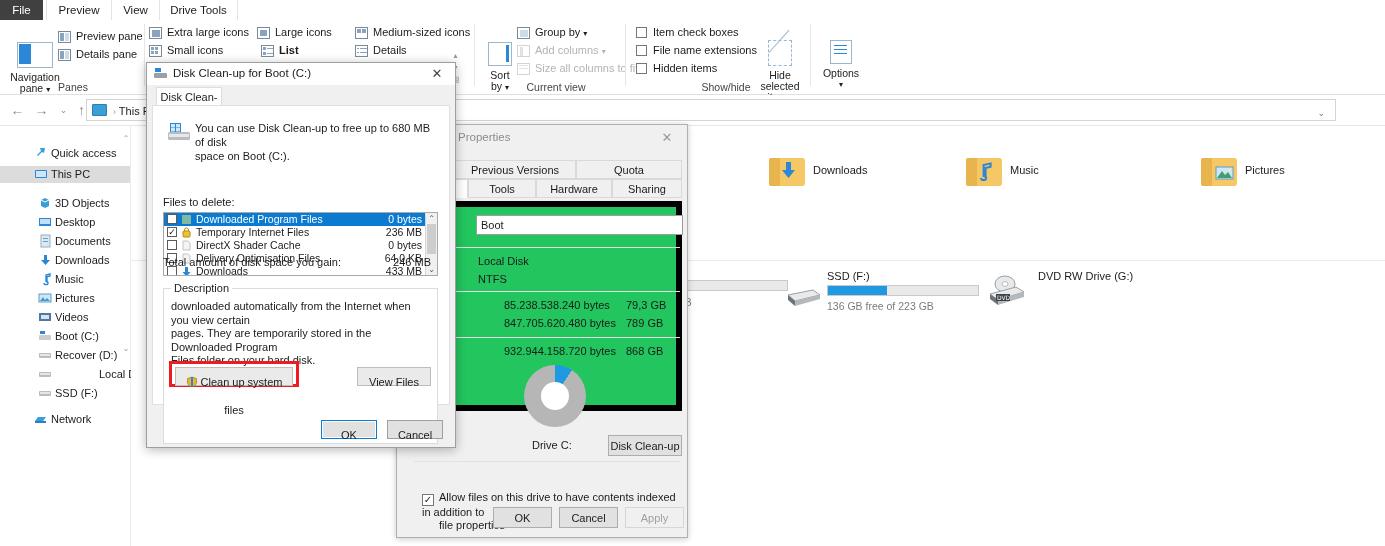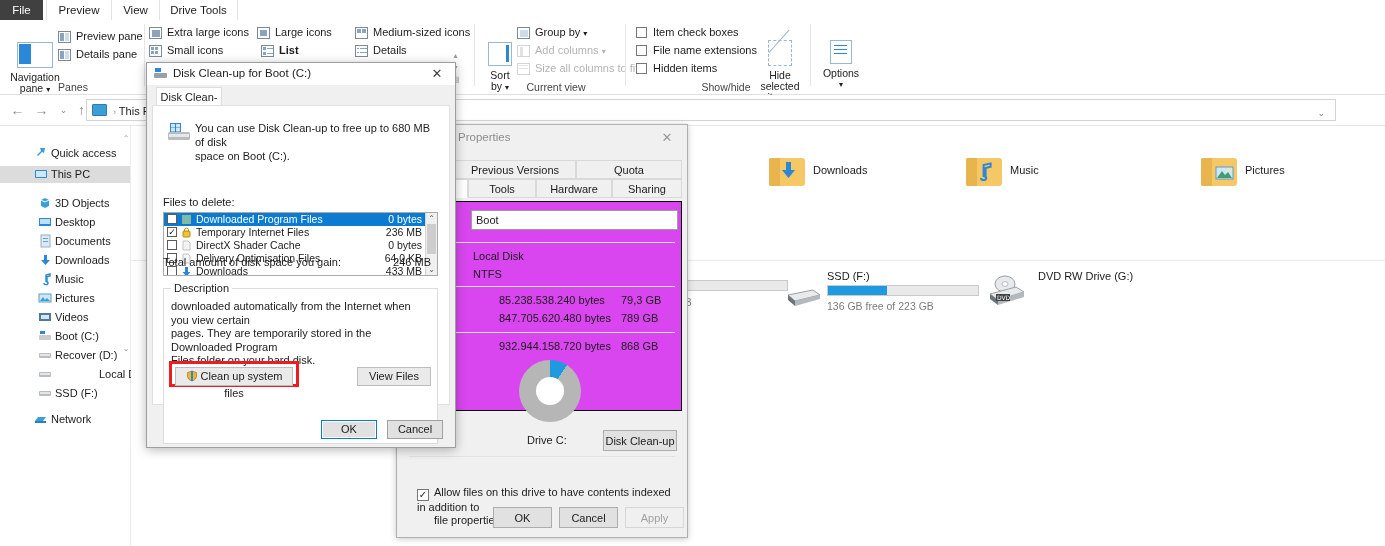--- a/index.html
+++ b/index.html
@@ -74,21 +74,21 @@
   .folder .fshape{position:absolute;left:0;top:0;width:36px;height:30px;}
 
   
   #propdlg{position:absolute;left:396px;top:124px;width:290px;height:412px;background:#f0f0f0;border:1px solid #b0b0b0;box-shadow:0 1px 6px rgba(0,0,0,.22);}
   #propdlg .ptitle{position:absolute;left:0;top:0;width:290px;height:26px;background:#f0f0f0;}
   #propdlg .ptitletxt{position:absolute;left:54px;top:6px;font-size:11.5px;color:#8c8c8c;}
   #propdlg .pclose{position:absolute;right:6px;top:4px;width:28px;height:18px;text-align:center;line-height:18px;font-size:13px;color:#9a9a9a;}
   .ptabrow{position:absolute;height:19px;}
   .ptab{position:absolute;height:19px;line-height:19px;text-align:center;font-size:11px;color:#1b1b1b;background:#f0f0f0;border:1px solid #d9d9d9;box-sizing:border-box;}
   .ptab.active{background:#fff;border-bottom-color:#fff;}
-  .ppanel{position:absolute;left:5px;top:76px;width:280px;height:210px;background:#d946ef;border:1px solid #000000;box-sizing:border-box;}
+  .ppanel{position:absolute;left:5px;top:76px;width:280px;height:210px;background:#22c55e;border:6px solid #000000;box-sizing:border-box;}
   .pfield{position:absolute;height:20px;border:1px solid #9d9d9d;background:#fff;box-sizing:border-box;font-size:11px;line-height:18px;padding-left:4px;color:#1b1b1b;}
   .plabel{position:absolute;font-size:11px;color:#1b1b1b;white-space:nowrap;}
   .pval{position:absolute;font-size:11px;color:#1b1b1b;white-space:nowrap;}
   .phr{position:absolute;height:1px;background:#e2e2e2;}
   .pbtn{position:absolute;height:21px;line-height:21px;text-align:center;font-size:11px;background:#e1e1e1;border:1px solid #adadad;box-sizing:border-box;color:#1b1b1b;}
   .pbtn.disabled{color:#a0a0a0;background:#f0f0f0;border-color:#d6d6d6;}
   .pcbrow{position:absolute;font-size:11px;color:#1b1b1b;line-height:13px;}
   .pcb{display:inline-block;width:12px;height:12px;border:1px solid #767676;background:#fff;vertical-align:-2px;margin-right:5px;box-sizing:border-box;text-align:center;line-height:10px;font-size:10px;color:#1b1b1b;}
 
   
@@ -113,21 +113,21 @@
   .crow .cicon{position:absolute;left:17px;top:1px;width:11px;height:11px;}
   .crow .cname{position:absolute;left:32px;top:0;white-space:nowrap;}
   .crow .csize{position:absolute;right:4px;top:0;}
   .cvsb{position:absolute;right:0;top:0;width:12px;height:62px;background:#f0f0f0;border-left:1px solid #d4d4d4;box-sizing:border-box;}
   .cvsb .thumb{position:absolute;left:1px;top:11px;width:9px;height:30px;background:#cdcdcd;}
   .cvsb .ar{position:absolute;left:0;width:11px;height:11px;font-size:8px;text-align:center;line-height:11px;color:#555;}
   .cdesc{position:absolute;left:10px;top:182px;width:275px;height:156px;border:1px solid #dcdcdc;background:#fff;box-sizing:border-box;}
   .cdesclegend{position:absolute;left:18px;top:176px;background:#fff;padding:0 3px;font-size:11px;color:#1b1b1b;}
   .cdesctxt{position:absolute;left:18px;top:194px;width:258px;font-size:11px;line-height:13.5px;color:#1b1b1b;}
   .redbox{position:absolute;left:161px;top:357px;width:132px;height:26px;border:3px solid #ee1b20;box-sizing:border-box;}
-  .cbtn{position:absolute;height:19px;line-height:17px;text-align:center;font-size:11px;background:#e1e1e1;border:1px solid #a0a0a0;box-sizing:border-box;color:#1b1b1b;}
+  .cbtn{position:absolute;height:19px;line-height:28px;text-align:center;font-size:11px;background:#e1e1e1;border:1px solid #a0a0a0;box-sizing:border-box;color:#1b1b1b;}
   .cbtn.focus{border:1px solid #0a7bd0;box-shadow:inset 0 0 0 1px #fff;}
   .cbtn.flat{background:#eaeaea;border:1px solid #bdbdbd;}
   .shieldico{display:inline-block;width:12px;height:12px;vertical-align:-2px;margin-right:3px;}
 </style>
 </head>
 <body>
 
 <div id="explorer">
 
   <div class="tabstrip">

